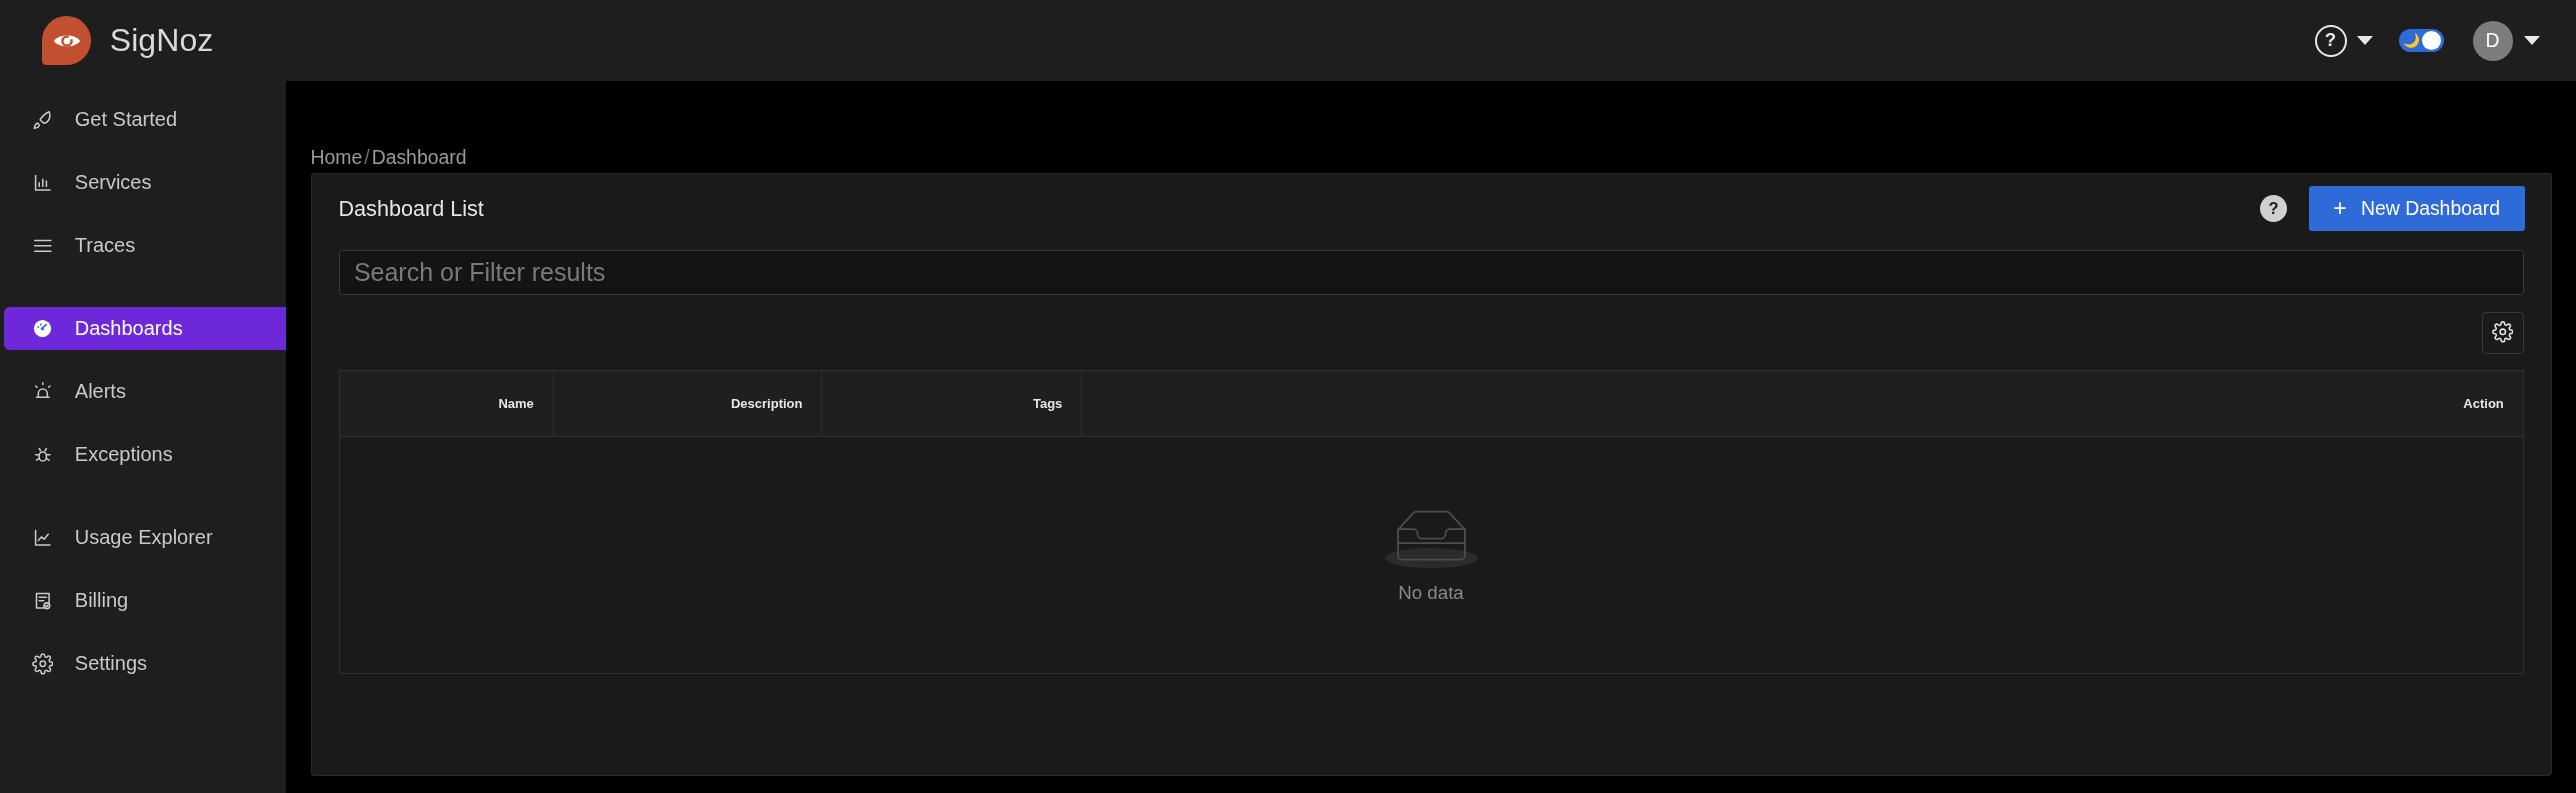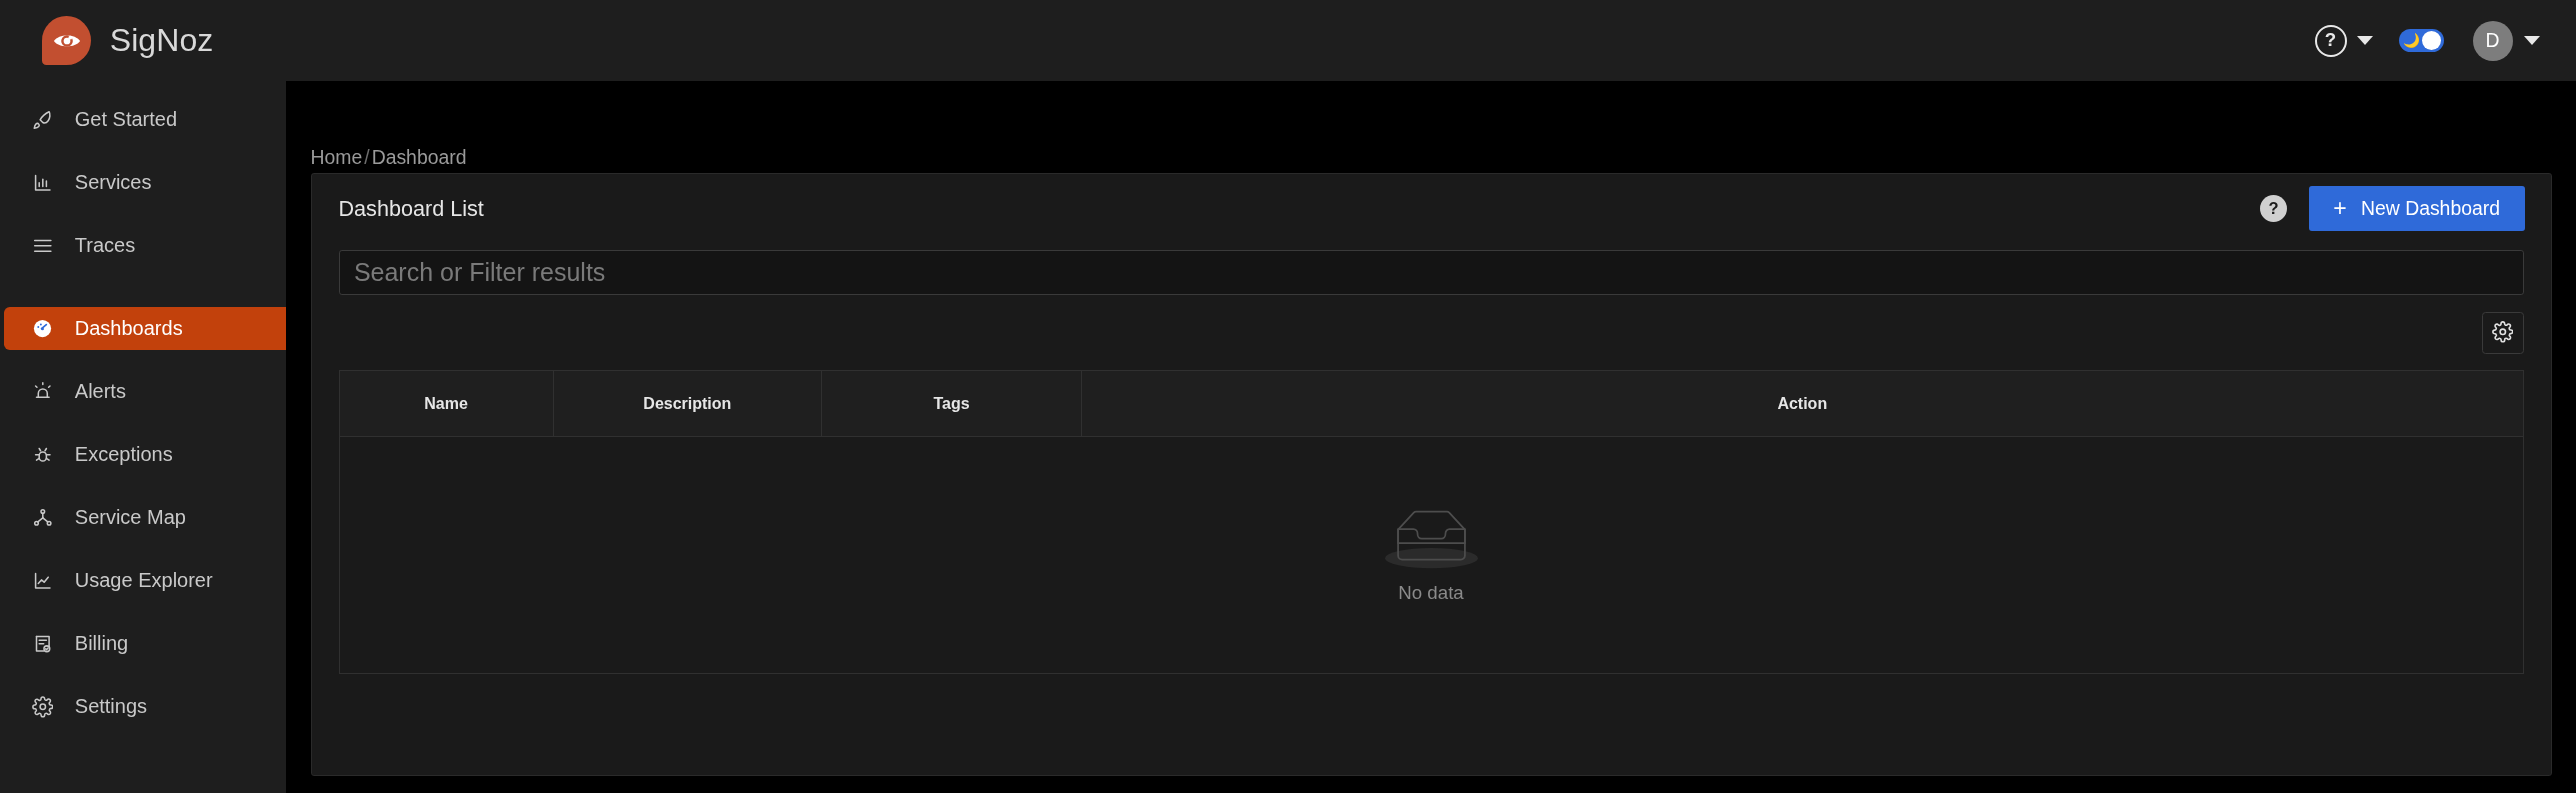--- a/index.html
+++ b/index.html
@@ -69,21 +69,21 @@
   .nav-item {
     position:relative;
     height:43px; margin:0 4.3px; border-radius:5.8px;
     display:flex; align-items:center;
     padding-left:26px; gap:20px;
     color:#c9c9c9; font-size:20px;
     cursor:pointer;
   }
   .nav-item .ico { width:24.5px; height:24.5px; display:flex; align-items:center; justify-content:center; flex:0 0 auto; }
   .nav-item .ico svg { display:block; }
-  .nav-item.active { background:#c2410c; color:#ffffff; }
+  .nav-item.active { background:#6d28d9; color:#ffffff; }
   .nav-item .chev {
     position:absolute; right:17.3px; top:50%; transform:translateY(-50%);
     width:20px; height:20px; display:flex; align-items:center; justify-content:center;
   }
   .nav-gap { height:20px; }
 
   
   .content {
     position:absolute; top:81px; left:286px;
     width:2290px; height:713px; background:#000000;
@@ -141,21 +141,21 @@
     width:42px; height:42px;
     border:0.7px solid #3a3a3a; border-radius:3.6px;
     background:transparent; cursor:pointer;
     display:flex; align-items:center; justify-content:center;
   }
 
   .table-wrap { padding:0 27px; margin-top:16px; }
   .tbl { width:100%; border-collapse:collapse; table-layout:fixed; }
   .tbl th {
     background:#1f1f1f; color:#e6e6e6;
-    font-size:16px; font-weight:700; text-align:center;
+    font-size:13px; font-weight:700; text-align:right;
     height:66px; padding:0 18.7px;
     border-top:0.7px solid #303030;
     border-bottom:0.7px solid #303030;
     border-right:0.7px solid #303030;
   }
   .tbl th:first-child { border-left:0.7px solid #303030; }
   .tbl td {
     background:#1a1a1a; height:237px;
     border-left:0.7px solid #303030; border-right:0.7px solid #303030;
     border-bottom:0.7px solid #303030;
@@ -287,33 +287,20 @@
             <path d="M16 12h4"></path>
           <path d="M5 18l3-2"></path>
             <path d="M19 18l-3-2"></path>
         </svg>
       </span>
       <span>Exceptions</span>
     </div>
 
     <div class="nav-gap"></div>
 
-    <div class="nav-item">
-      <span class="ico">
-        <svg width="21.6" height="21.6" viewBox="0 0 24 24" fill="none" stroke="#c9c9c9" stroke-width="1.7" stroke-linecap="round" stroke-linejoin="round">
-          <circle cx="12" cy="5" r="2"></circle>
-            <circle cx="5" cy="18" r="2"></circle>
-            <circle cx="19" cy="18" r="2"></circle>
-          <path d="M12 7v5"></path>
-            <path d="M12 12 6.5 16.5"></path>
-            <path d="M12 12l5.5 4.5"></path>
-        </svg>
-      </span>
-      <span>Service Map</span>
-    </div>
 
     <div class="nav-gap"></div>
 
     <div class="nav-item">
       <span class="ico">
         <svg width="21.6" height="21.6" viewBox="0 0 24 24" fill="none" stroke="#c9c9c9" stroke-width="1.7" stroke-linecap="round" stroke-linejoin="round">
           <path d="M4 4v16h16"></path>
             <path d="M7 15l3.5-4 3 2.5L18 8"></path>
         </svg>
       </span>

